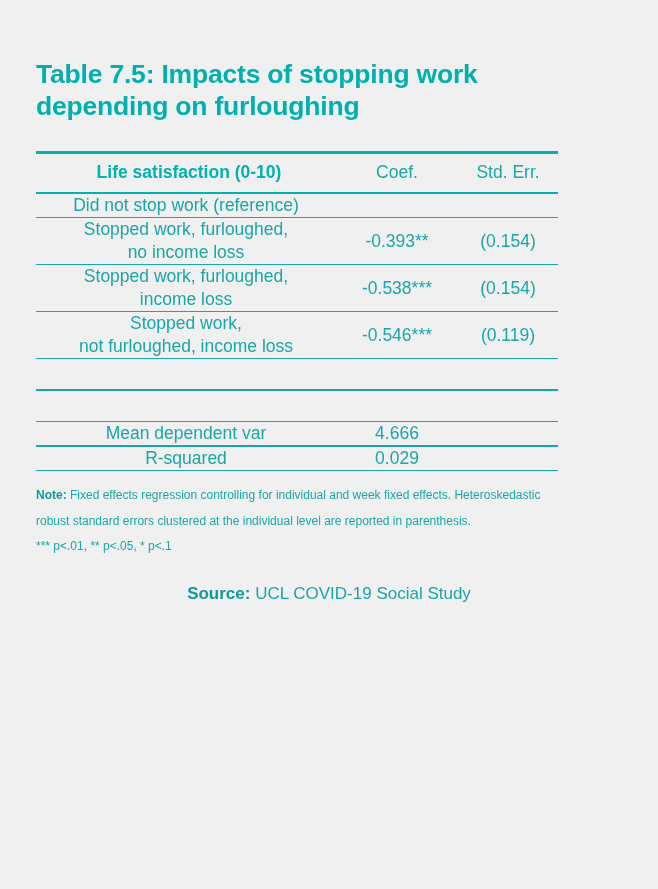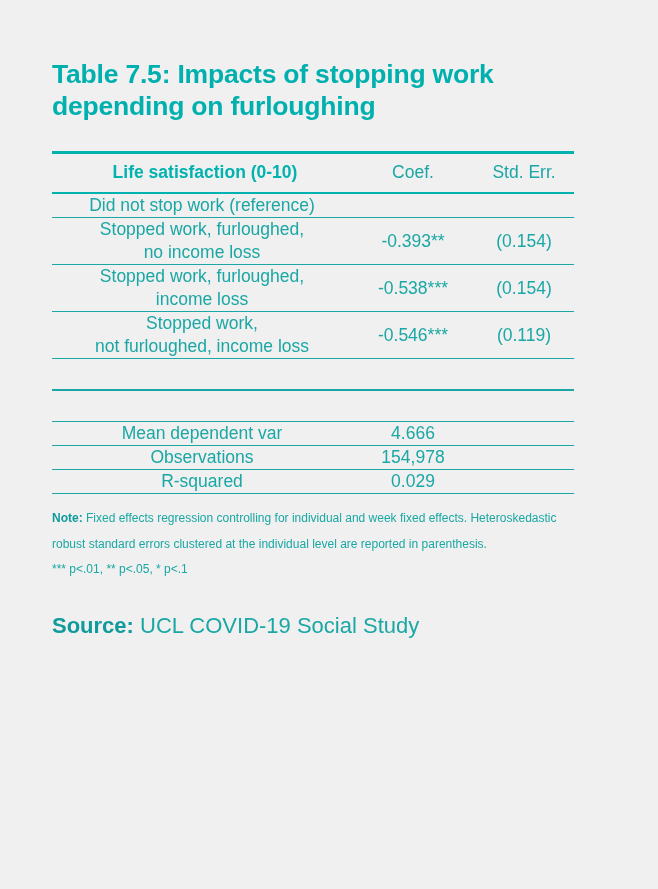--- a/index.html
+++ b/index.html
@@ -14,21 +14,21 @@
     font-family: "Liberation Sans", sans-serif;
     -webkit-font-smoothing: antialiased;
     overflow: hidden;
   }
 
   .page {
     position: relative;
     width: 658px;
     height: 889px;
     box-sizing: border-box;
-    padding: 0 52px;
+    padding: 0 36px;
   }
 
   
   .title {
     color: #00b0ae;
     font-size: 26.5px;
     font-weight: bold;
     line-height: 32px;
     letter-spacing: -0.2px;
     padding-top: 58px;
@@ -111,24 +111,25 @@
     line-height: 25.5px;
   }
   .note b, .source b {
     color: #0f9b9b;
     font-weight: bold;
   }
   .pstars {
     margin-top: 0px;
   }
   .source {
-    margin-top: 30px;
-    color: #1aa7a5;
-    font-size: 22px;
+    margin-top: 21px;
+    color: #1aa7a5;
+    font-size: 17px;
     line-height: 25px;
+    text-align: center;
   }
 </style>
 </head>
 <body>
 
 <div class="page">
 
   <div class="title">Table 7.5: Impacts of stopping work depending on furloughing</div>
 
   <table class="table">
@@ -214,25 +215,20 @@
 
       <tr>
         <td class="row-label">Mean dependent var</td>
         <td class="row-num">4.666</td>
         <td class="row-num se"></td>
       </tr>
       <tr class="rule-thin">
           <td colspan="3"></td>
         </tr>
 
-      <tr>
-        <td class="row-label">Observations</td>
-        <td class="row-num">154,978</td>
-        <td class="row-num se"></td>
-      </tr>
       <tr class="rule-thin">
           <td colspan="3"></td>
         </tr>
 
       <tr>
         <td class="row-label">R-squared</td>
         <td class="row-num">0.029</td>
         <td class="row-num se"></td>
       </tr>
       <tr class="rule-thin">

